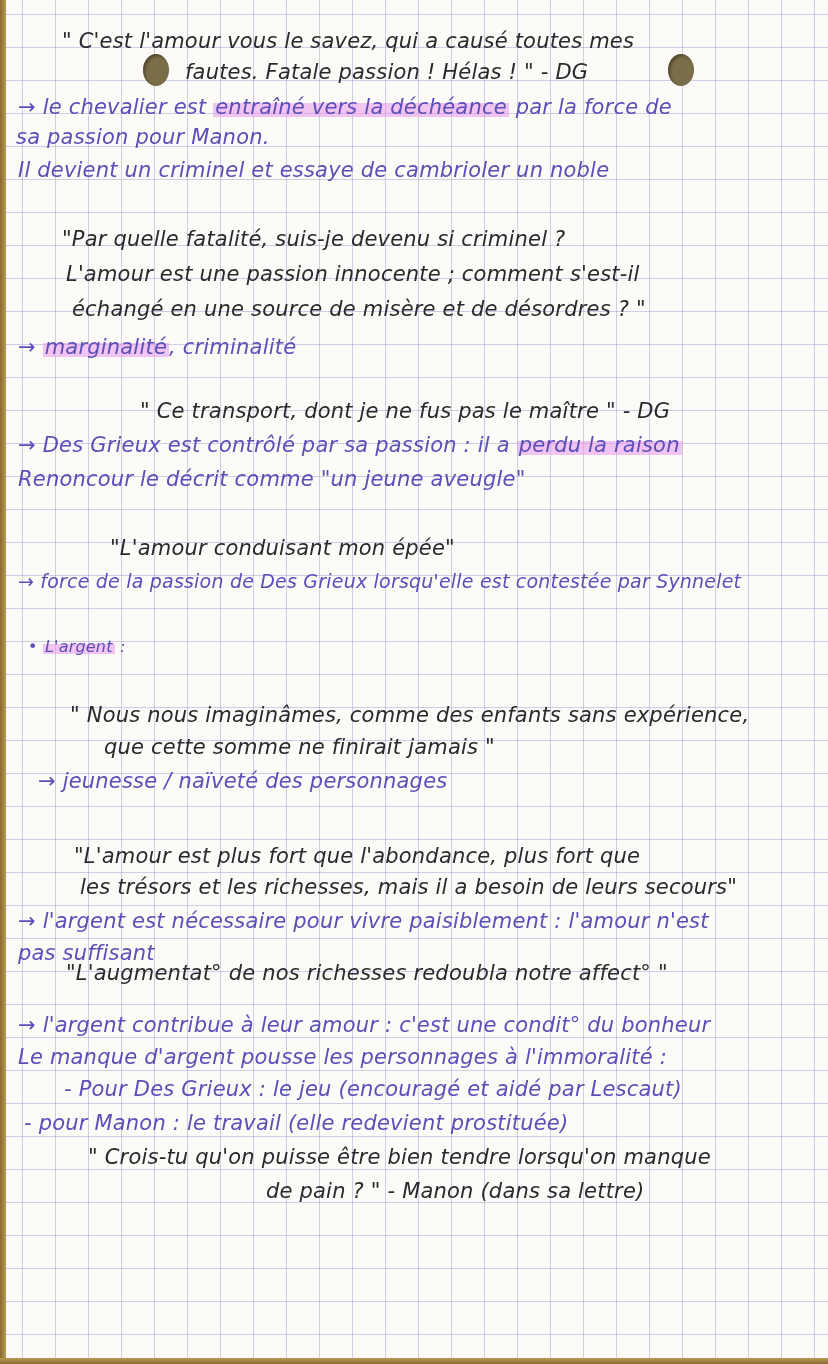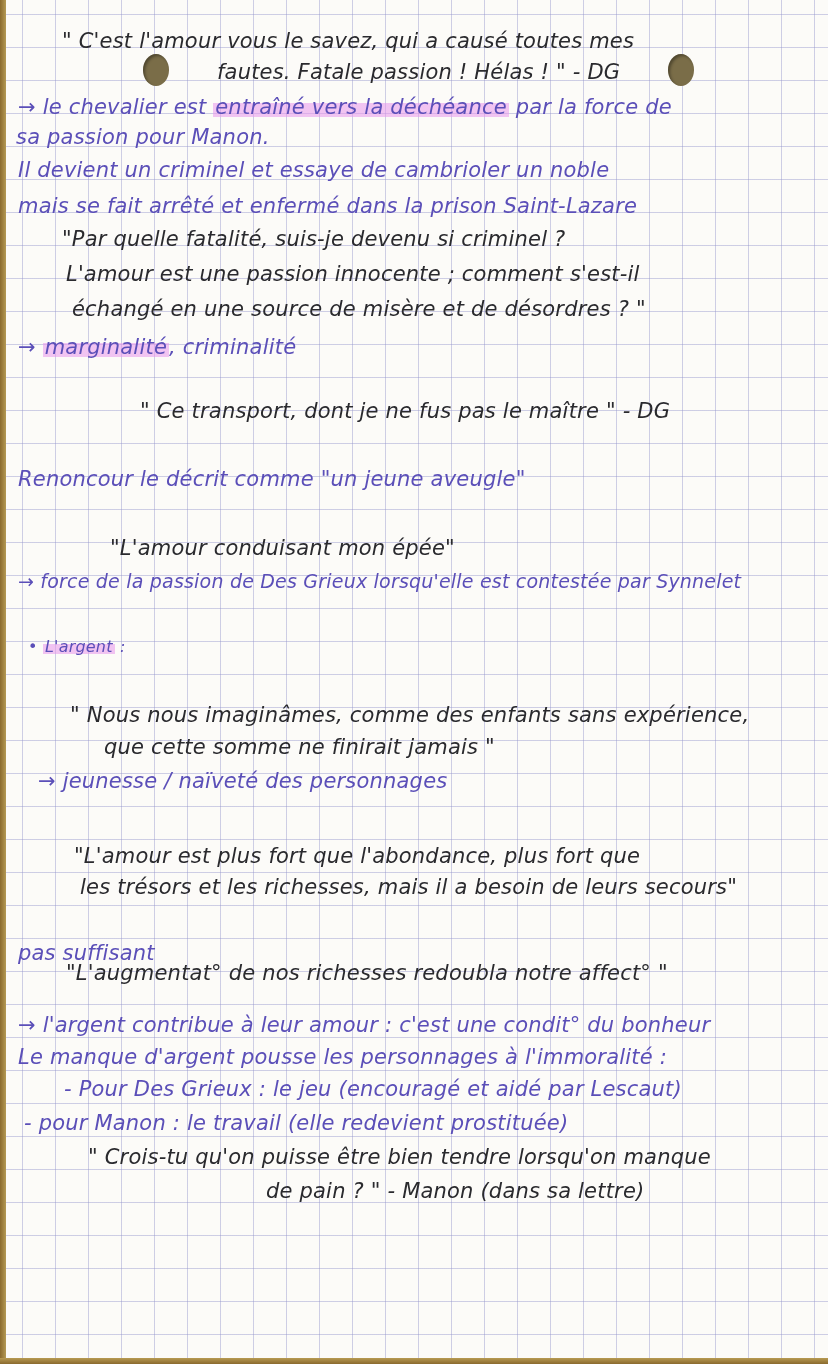--- a/index.html
+++ b/index.html
@@ -47,54 +47,57 @@
 </head>
 <body>
 
 <div class="page">
   <div class="spine"></div>
   <div class="bottom-edge"></div>
   <div class="hole" style="left:143px; top:54px;"></div>
   <div class="hole" style="left:668px; top:54px;"></div>
 
   <div class="line quote" style="left:62px; top:28px;">" C'est l'amour vous le savez, qui a causé toutes mes</div>
-  <div class="line quote" style="left:185px; top:59px;margin-left:32px;">fautes. Fatale passion ! Hélas ! " - DG</div>
+  <div class="line quote" style="left:185px; top:59px;">fautes. Fatale passion ! Hélas ! " - DG</div>
 
   <div class="line note" style="left:18px; top:94px;">
     <span>→ le chevalier est </span><span class="hl">entraîné vers la déchéance</span><span> par la force de</span>
   </div>
   <div class="line note" style="left:18px; top:157px;">Il devient un criminel et essaye de cambrioler un noble</div>
   <div class="line note" style="left:16px; top:124px;">sa passion pour Manon.</div>
-  <div class="line note" style="left:18px; top:193px;">mais se fait arrêté et enfermé dans la prison Saint-Lazare</div>
 
   <div class="line quote" style="left:62px; top:226px;">"Par quelle fatalité, suis-je devenu si criminel ?</div>
   <div class="line quote" style="left:66px; top:261px;">L'amour est une passion innocente ; comment s'est-il</div>
   <div class="line quote" style="left:72px; top:296px;">échangé en une source de misère et de désordres ? "</div>
 
   <div class="line note" style="left:18px; top:334px;">
     <span>→ </span><span class="hl">marginalité</span><span>, criminalité</span>
   </div>
 
   <div class="line quote" style="left:140px; top:398px;">" Ce transport, dont je ne fus pas le maître " - DG</div>
 
+  <div class="line note" style="left:18px; top:432px;">
+    <span>→ Des Grieux est contrôlé par sa passion : il a </span><span class="hl">perdu la raison</span>
+  </div>
   <div class="line note" style="left:18px; top:466px;">Renoncour le décrit comme "un jeune aveugle"</div>
 
   <div class="line quote" style="left:110px; top:535px;">"L'amour conduisant mon épée"</div>
   <div class="line note" style="left:18px; top:568px; font-size:19px;">→ force de la passion de Des Grieux lorsqu'elle est contestée par Synnelet</div>
 
   <div class="line note heading" style="left:28px; top:634px;">
     <span>• </span><span class="hl">L'argent</span><span> :</span>
   </div>
 
   <div class="line quote" style="left:70px; top:702px;">" Nous nous imaginâmes, comme des enfants sans expérience,</div>
   <div class="line quote" style="left:104px; top:734px;">que cette somme ne finirait jamais "</div>
   <div class="line note" style="left:18px; top:768px;margin-left:20px;">→ jeunesse / naïveté des personnages</div>
 
   <div class="line quote" style="left:74px; top:843px;">"L'amour est plus fort que l'abondance, plus fort que</div>
   <div class="line quote" style="left:80px; top:874px;">les trésors et les richesses, mais il a besoin de leurs secours"</div>
+  <div class="line note" style="left:18px; top:908px;">→ l'argent est nécessaire pour vivre paisiblement : l'amour n'est</div>
   <div class="line note" style="left:18px; top:940px;">pas suffisant</div>
   <div class="line quote" style="left:66px; top:960px;">"L'augmentat° de nos richesses redoubla notre affect° "</div>
 
   <div class="line note" style="left:18px; top:1012px;">→ l'argent contribue à leur amour : c'est une condit° du bonheur</div>
   <div class="line note" style="left:18px; top:1044px;">Le manque d'argent pousse les personnages à l'immoralité :</div>
   <div class="line note" style="left:24px; top:1076px;padding-left:40px;">- Pour Des Grieux : le jeu (encouragé et aidé par Lescaut)</div>
   <div class="line note" style="left:24px; top:1110px;">- pour Manon : le travail (elle redevient prostituée)</div>
 
   <div class="line quote" style="left:88px; top:1144px;">" Crois-tu qu'on puisse être bien tendre lorsqu'on manque</div>
   <div class="line quote" style="left:266px; top:1178px;">de pain ? " - Manon (dans sa lettre)</div>

